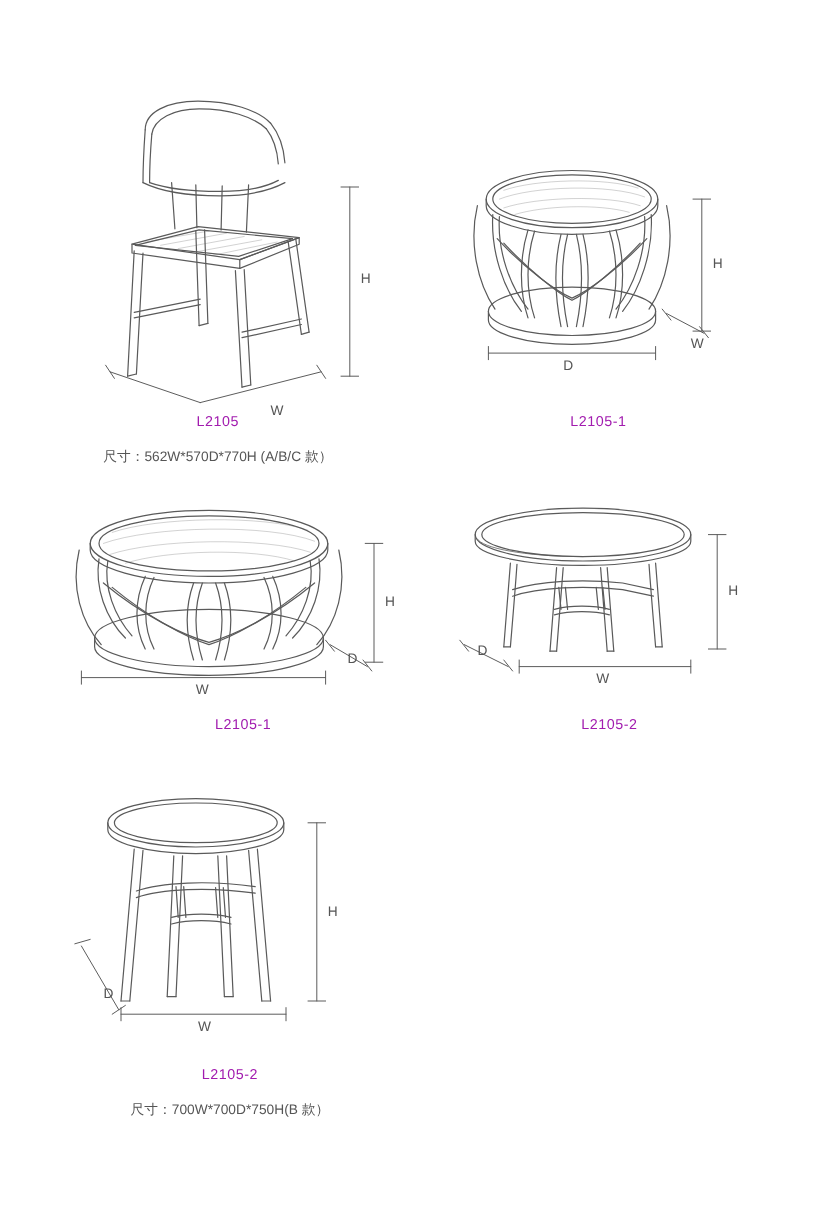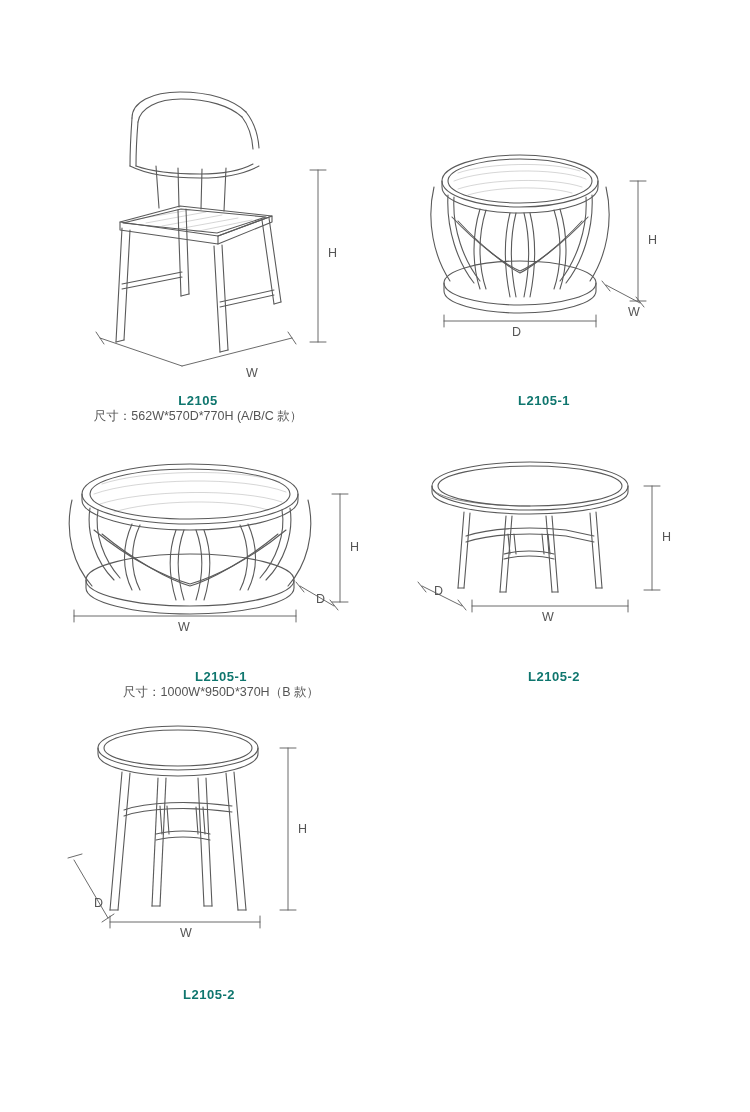--- a/index.html
+++ b/index.html
@@ -25,28 +25,28 @@
     position: absolute;
   }
   .fig {
     position: relative;
   }
   .fig svg {
     display: block;
   }
   .code {
     font-size: 13px;
-    color: #0f766e;
+    color: #a21caf;
     letter-spacing: 0.5px;
-    margin-top: 18px;
-    font-weight: bold;
+    margin-top: 0;
   }
   .dims {
     font-size: 12.5px;
     color: #555;
+    margin-top: 17px;
   }
   .dimlabel {
     position: absolute;
     font-size: 12.5px;
     color: #555;
   }
   
   #item-chair      { left: 60px;  top: 70px;  width: 290px; }
   #item-stool      { left: 400px; top: 125px; width: 300px; }
   #item-coffee     { left: 60px;  top: 450px; width: 300px; }
@@ -241,21 +241,20 @@
         <path d="M236 132 L244 142" stroke-width="0.9"></path>
         <path d="M270 150 L278 160" stroke-width="0.9"></path>
       </svg>
       <span class="dimlabel" style="left:290px; top:90px;">H</span>
       <span class="dimlabel" style="left:118px; top:170px;">W</span>
       <span class="dimlabel" style="left:256px; top:142px;">D</span>
     </div>
   </div>
   <div class="cap-block" id="cap-coffee">
     <div class="code">L2105-1</div>
-    <div class="dims">尺寸：1000W*950D*370H（B 款）</div>
   </div>
 
   <div class="item" id="item-dining-a">
     <div class="fig">
       <svg width="300" height="200" viewBox="0 0 300 200" fill="none" stroke="#5a5a5a" stroke-width="1.1" stroke-linecap="round" stroke-linejoin="round">
 
         <ellipse cx="130" cy="36" rx="98" ry="24"></ellipse>
         <ellipse cx="130" cy="36" rx="92" ry="20"></ellipse>
         <path d="M130 56 C76 56 38 48 34 40" stroke-width="0.7"></path>
         <path d="M32 36 L32 42 C32 54 76 64 130 64 C184 64 228 54 228 42 L228 36"></path>
@@ -345,15 +344,16 @@
         <path d="M8 148 L22 144" stroke-width="0.9"></path>
         <path d="M42 212 L54 204" stroke-width="0.9"></path>
       </svg>
       <span class="dimlabel" style="left:238px; top:112px;">H</span>
       <span class="dimlabel" style="left:120px; top:216px;">W</span>
       <span class="dimlabel" style="left:34px; top:186px;">D</span>
     </div>
   </div>
   <div class="cap-block" id="cap-dining-b">
     <div class="code">L2105-2</div>
+    <div class="dims">尺寸：700W*700D*750H(B 款）</div>
   </div>
 
 </div>
 
 </body></html>

